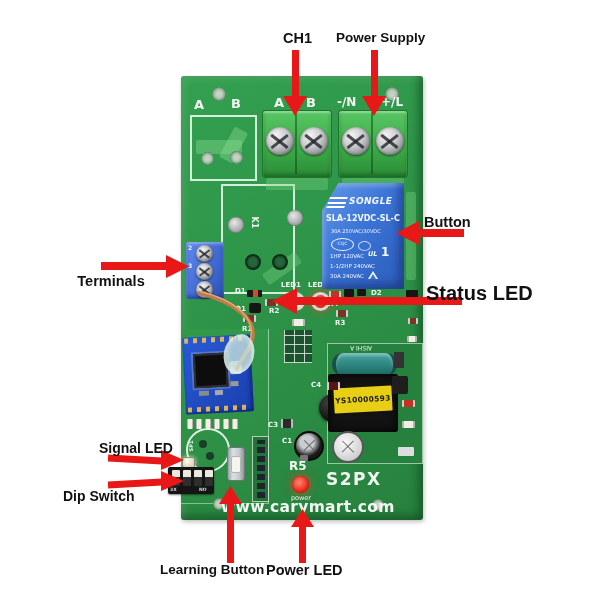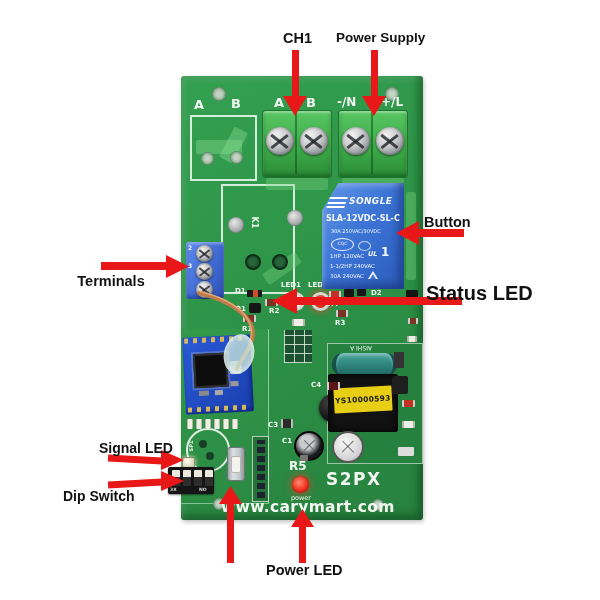--- a/index.html
+++ b/index.html
@@ -292,20 +292,21 @@
   <div class="head right" style="left:166px;top:255px;width:23px;height:23px;"></div>
 
   <div class="lbl" style="left:63px;top:440px;font-size:14px;margin-left:36px;">Signal LED</div>
   <div class="shaft" style="left:108px;top:456px;width:54px;height:7px;transform:rotate(3deg);"></div>
   <div class="head right" style="left:161px;top:450px;width:23px;height:20px;"></div>
 
   <div class="lbl" style="left:63px;top:488px;font-size:14px;">Dip Switch</div>
   <div class="shaft" style="left:108px;top:480px;width:54px;height:7px;transform:rotate(-3deg);"></div>
   <div class="head right" style="left:161px;top:471px;width:23px;height:20px;"></div>
 
+  <div class="lbl" style="left:160px;top:562px;font-size:13.5px;">Learning Button</div>
   <div class="shaft" style="left:227px;top:503px;width:7px;height:60px;"></div>
   <div class="head up" style="left:219px;top:486px;width:23px;height:18px;"></div>
 
   <div class="lbl" style="left:266px;top:562px;font-size:14.5px;">Power LED</div>
   <div class="shaft" style="left:299px;top:527px;width:7px;height:36px;"></div>
   <div class="head up" style="left:291px;top:509px;width:23px;height:18px;"></div>
 
 </div>
 
 </body></html>

